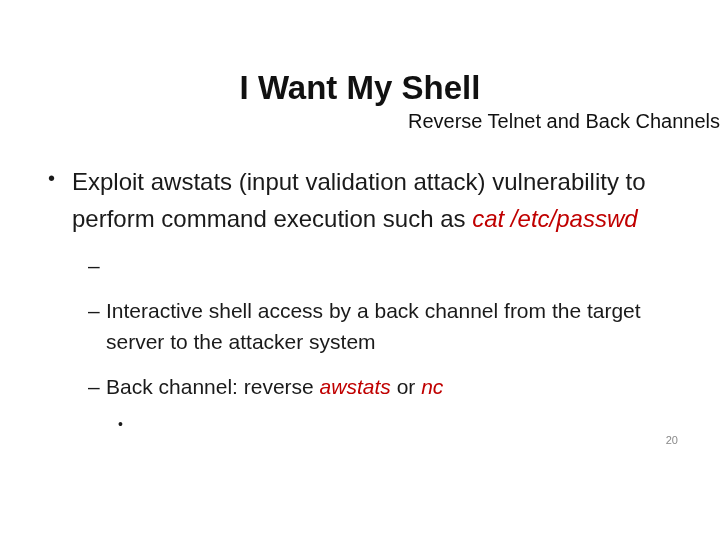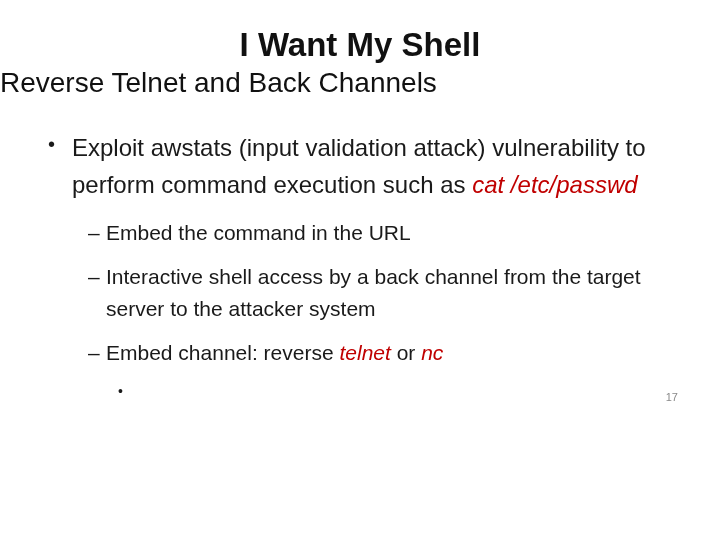--- a/index.html
+++ b/index.html
@@ -9,33 +9,34 @@
   }
   .slide {
     position: relative;
     width: 720px;
     height: 429px;
     background: #ffffff;
     font-family: "Liberation Sans", sans-serif;
     color: #1a1a1a;
     overflow: hidden;
     box-sizing: border-box;
+    margin-top: 43px;
   }
   .title {
     margin-top: 26px;
     text-align: center;
     font-size: 33px;
     line-height: 1.15;
     font-weight: 600;
     color: #111111;
   }
   .subtitle {
     margin-top: 3px;
-    text-align: left;
-    font-size: 28px;
+    text-align: right;
+    font-size: 20px;
     line-height: 1.15;
     font-weight: 400;
     color: #111111;
   }
   .body {
     margin-top: 30px;
     padding-left: 48px;
     padding-right: 30px;
   }
   .row {
@@ -110,36 +111,35 @@
 
     <div class="row l1">
       <span class="marker">•</span>
       <span class="text">
         <span>Exploit awstats (input validation attack) vulnerability to perform command execution such as </span><span class="red">cat /etc/passwd</span>
       </span>
     </div>
 
     <div class="row l2">
       <span class="marker">–</span>
-      <span class="text">Embed the command in the URL</span>
     </div>
 
     <div class="row l2">
       <span class="marker">–</span>
       <span class="text">Interactive shell access by a back channel from the target server to the attacker system</span>
     </div>
 
     <div class="row l2">
       <span class="marker">–</span>
       <span class="text">
-        <span>Embed channel: reverse </span><span class="red">telnet</span><span> or </span><span class="red">nc</span>
+        <span>Back channel: reverse </span><span class="red">awstats</span><span> or </span><span class="red">nc</span>
       </span>
     </div>
 
     <div class="row l3">
       <span class="marker">•</span>
     </div>
 
   </div>
 
-  <div class="page-number">17</div>
+  <div class="page-number">20</div>
 
 </div>
 
 </body></html>

